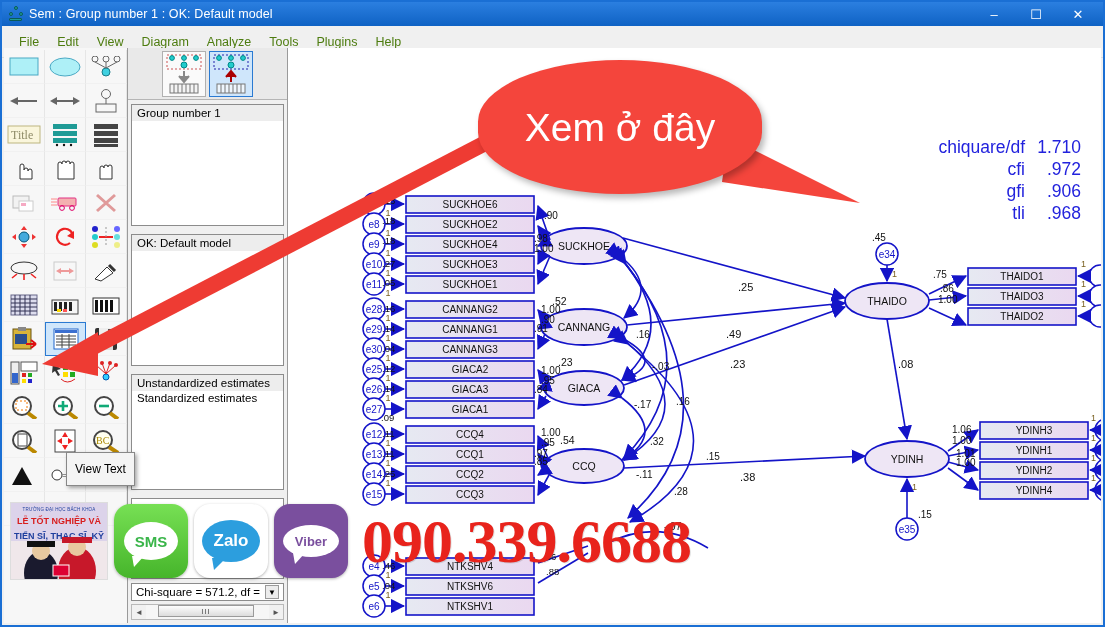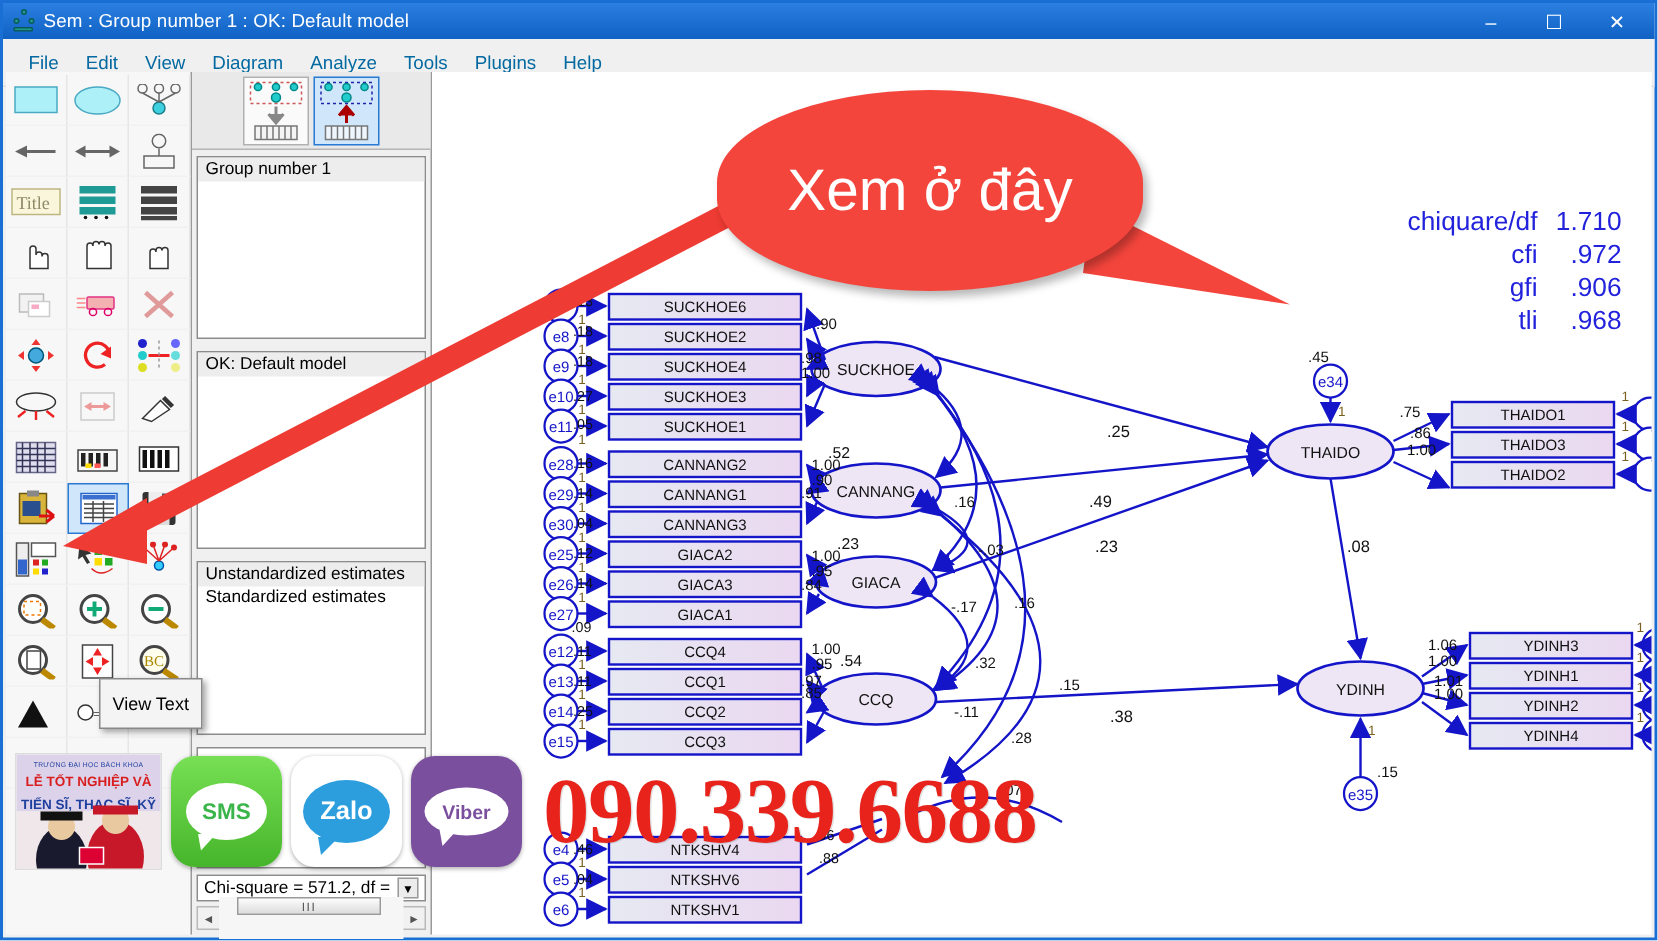--- a/index.html
+++ b/index.html
@@ -19,21 +19,21 @@
   }
   .tb-icon { width:16px; height:16px; margin:0 5px 0 2px; position:relative; flex:none; }
   .tb-icon i { position:absolute; background:#1f9b96; border:1px solid #0a5b57; display:block; }
   .tb-title { font-size:12.5px; letter-spacing:.1px; }
   .tb-buttons { margin-left:auto; display:flex; }
   .tb-btn { width:42px; height:22px; color:#fff; font-size:13px;
             display:flex; align-items:center; justify-content:center; }
 
   
   .menubar { height:32px; background:#f0f0f0; display:flex; align-items:center;
-             padding-left:8px; font-size:12.5px; color:#0369a1;
+             padding-left:8px; font-size:12.5px; color:#4d7c0f;
              border-bottom:1px solid #dcdcdc; }
   .menubar span { padding:2px 9px; cursor:default; }
 
   
   .workarea { position:absolute; left:2px; right:2px; top:46px; bottom:2px; display:flex; }
 
   
   .toolbox { width:124px; background:#f7f7f7; border-right:1px solid #9a9a9a;
              display:grid; grid-template-columns:repeat(3,1fr);
              grid-auto-rows:34px; padding-top:2px; position:relative; }
@@ -64,21 +64,21 @@
   .plist.g3 { height:116px; }
   .plist.g4 { flex:1; }
   .chisq { font-size:11.5px; padding:2px 4px; background:#fff;
            border:1px solid #8c8c8c; margin:0 3px; display:flex;
            align-items:center; justify-content:space-between; height:18px; overflow:hidden;}
   .spin { width:14px; height:14px; border:1px solid #9a9a9a; background:#ececec;
           font-size:8px; display:flex; align-items:center; justify-content:center; }
   .hscroll { height:16px; margin:3px; background:#f1f1f1; border:1px solid #b9b9b9;
              display:flex; align-items:center; }
   .hscroll .arr { width:14px; text-align:center; font-size:8px; color:#555; }
-  .hscroll .track { flex:1; height:28px; background:#f6f6f6; position:relative; }
+  .hscroll .track { flex:1; height:14px; background:#f6f6f6; position:relative; }
   .hscroll .thumb { position:absolute; left:12px; top:0; width:96px; height:12px;
                     background:linear-gradient(#fdfdfd,#dcdcdc); border:1px solid #9a9a9a;
                     display:flex; align-items:center; justify-content:center;
                     font-size:8px; color:#555; letter-spacing:1px; }
 
   
   .canvas { flex:1; background:#fff; position:relative; overflow:hidden; }
   .canvas svg.diagram { position:absolute; left:0; top:0; }
 
   .fitstats { position:absolute; right:20px; top:88px; color:#2222dd;

